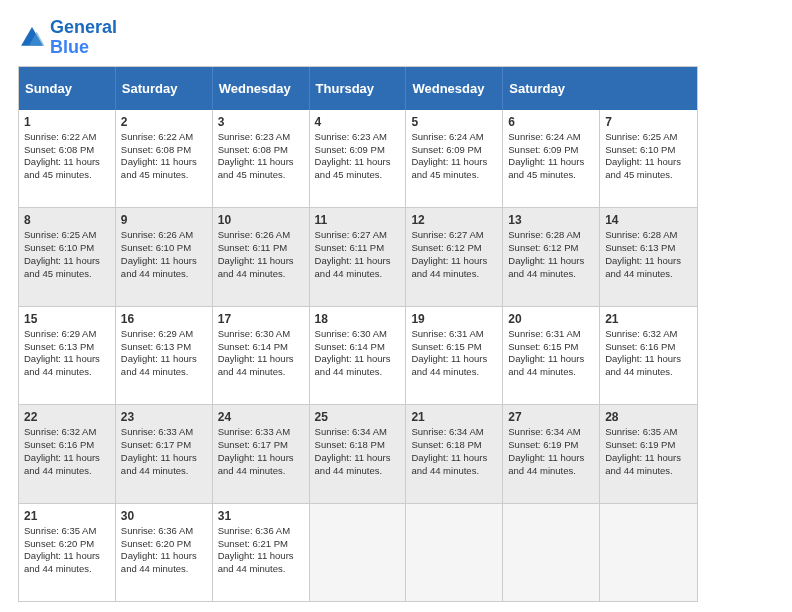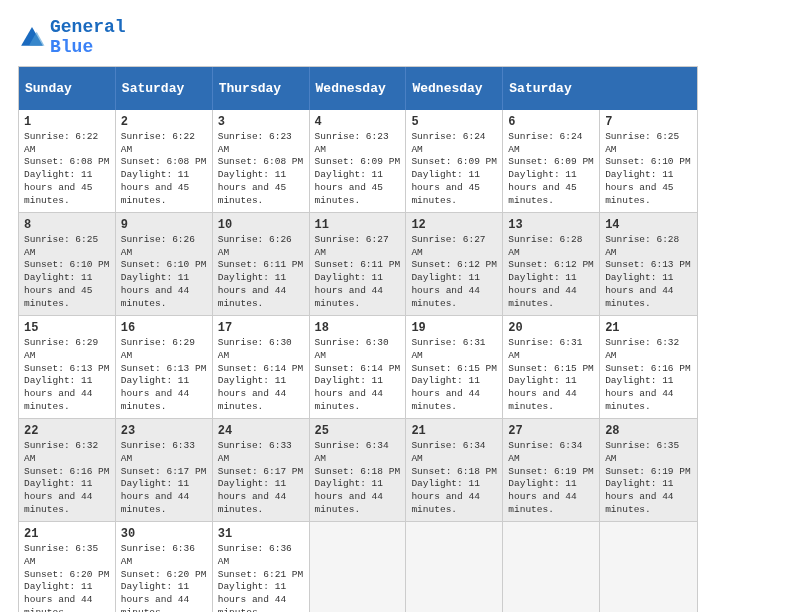--- a/index.html
+++ b/index.html
@@ -9,21 +9,20 @@
       width: 792px;
       height: 612px;
       overflow: hidden;
     }
     .page {
       width: 716px;
       height: 612px;
       padding: 18px 18px 10px 18px;
       display: flex;
       flex-direction: column;
-      font-family: Liberation Mono, monospace;
     }
     .header {
       display: flex;
       justify-content: space-between;
       align-items: flex-start;
       margin-bottom: 8px;
     }
     .logo {
       display: flex;
       align-items: center;
@@ -123,22 +122,22 @@
     <div class="title-block">
       <div class="month-title"></div>
       <div class="location"></div>
     </div>
   </div>
 
   <div class="calendar">
     <div class="cal-header">
     <div class="cal-header-cell">Sunday</div>
         <div class="cal-header-cell">Saturday</div>
+        <div class="cal-header-cell">Wednesday</div>
         <div class="cal-header-cell">Thursday</div>
-        <div class="cal-header-cell">Wednesday</div>
         <div class="cal-header-cell">Wednesday</div>
         <div class="cal-header-cell">Saturday</div>
       </div>
     <div class="cal-body">
     <div class="cal-row">
           <div class="cal-cell"><span class="day-num">1</span><span>Sunrise: 6:22 AM<br>Sunset: 6:08 PM<br>Daylight: 11 hours and 45 minutes.</span></div>
           <div class="cal-cell"><span class="day-num">2</span><span>Sunrise: 6:22 AM<br>Sunset: 6:08 PM<br>Daylight: 11 hours and 45 minutes.</span></div>
           <div class="cal-cell"><span class="day-num">3</span><span>Sunrise: 6:23 AM<br>Sunset: 6:08 PM<br>Daylight: 11 hours and 45 minutes.</span></div>
           <div class="cal-cell"><span class="day-num">4</span><span>Sunrise: 6:23 AM<br>Sunset: 6:09 PM<br>Daylight: 11 hours and 45 minutes.</span></div>
           <div class="cal-cell"><span class="day-num">5</span><span>Sunrise: 6:24 AM<br>Sunset: 6:09 PM<br>Daylight: 11 hours and 45 minutes.</span></div>

